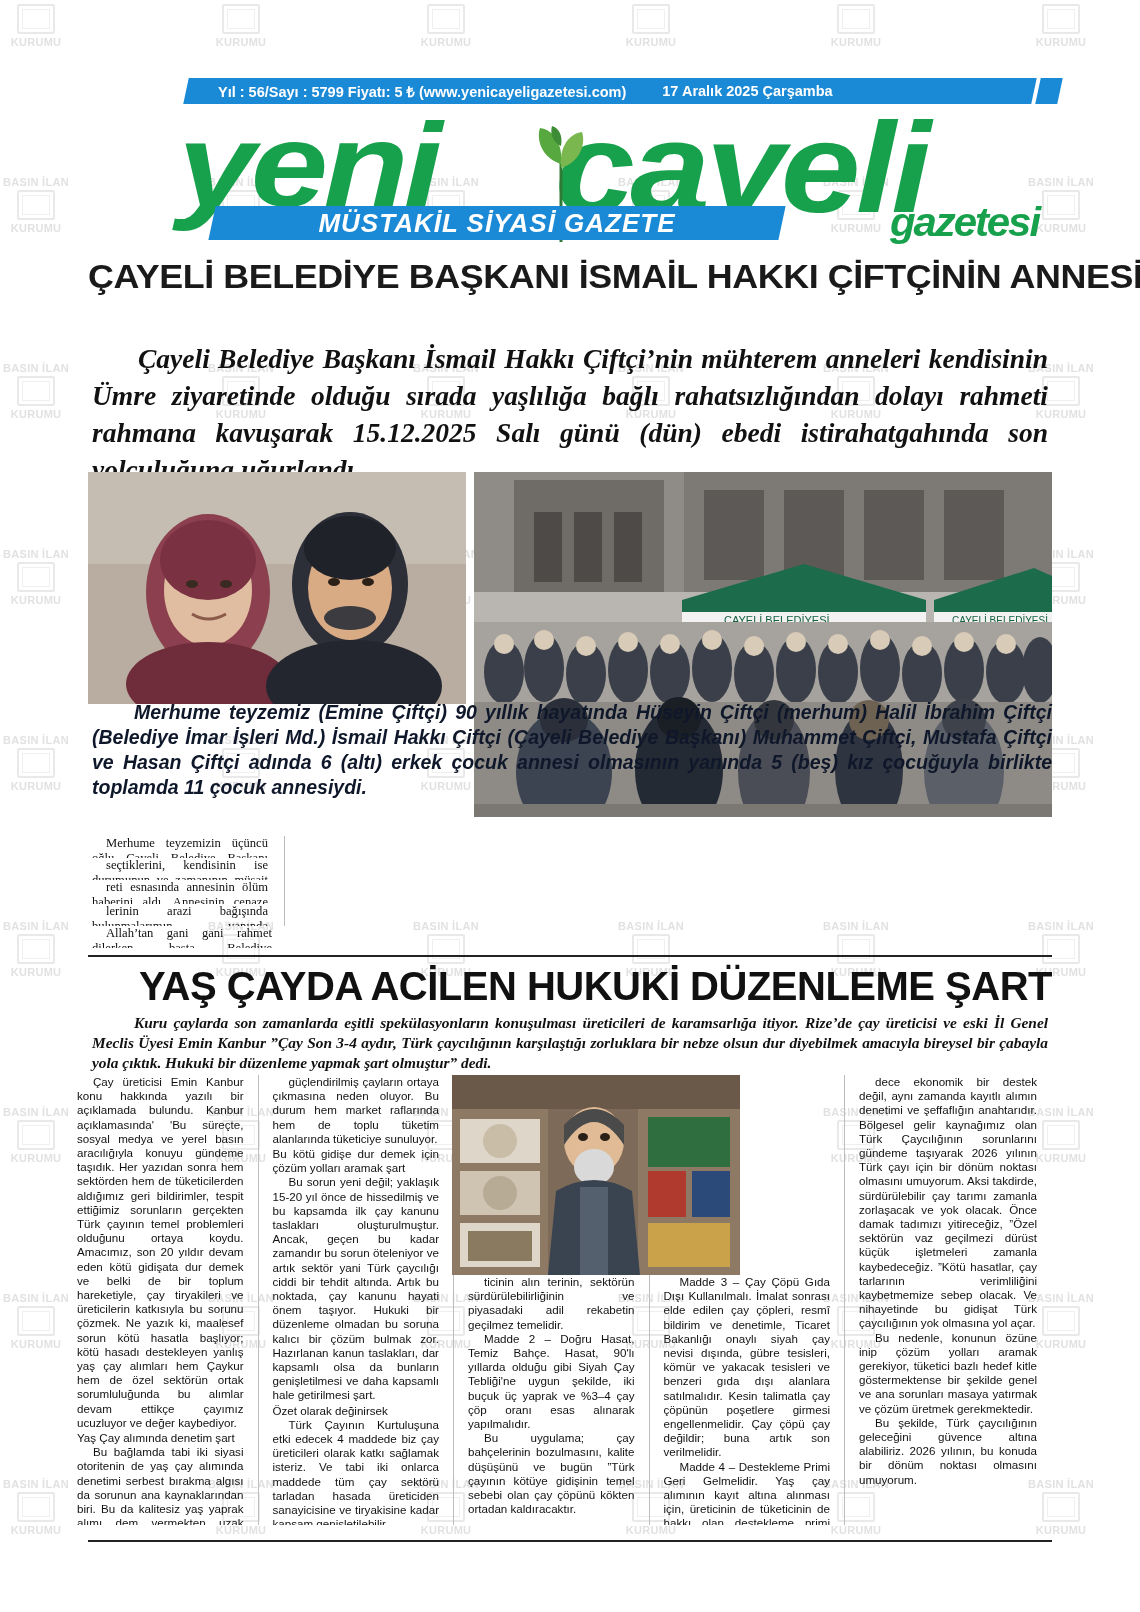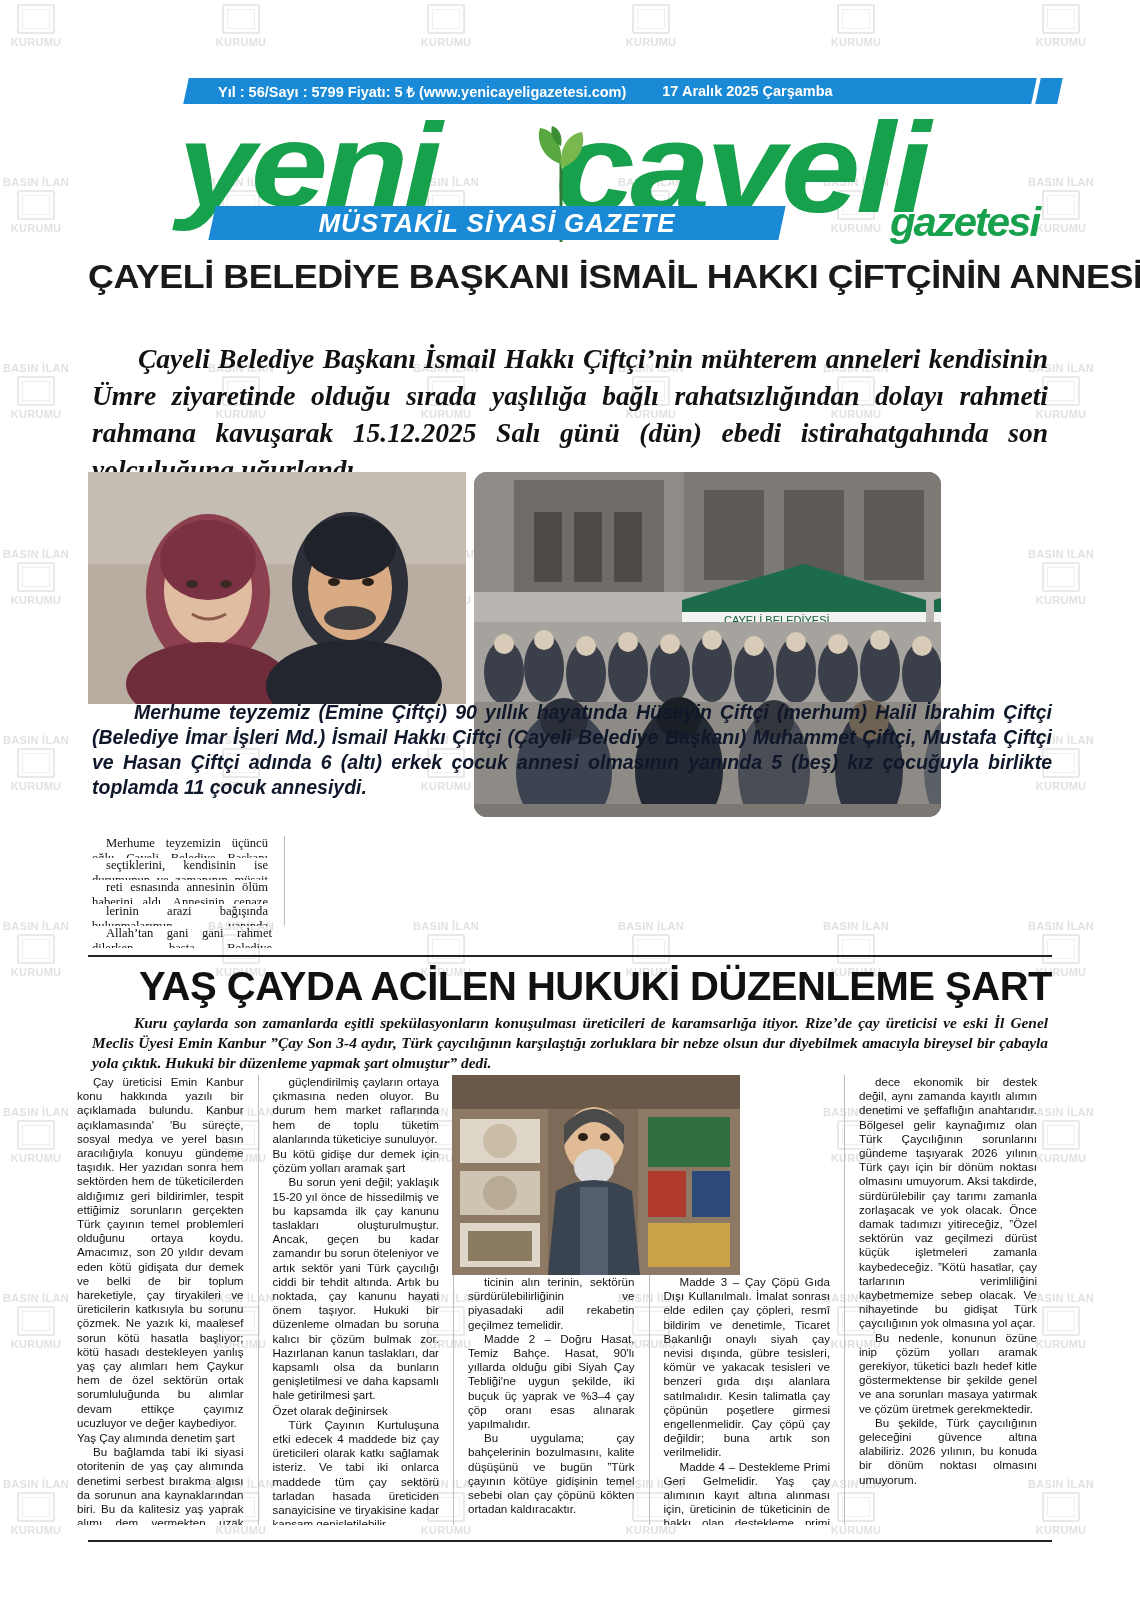--- a/index.html
+++ b/index.html
@@ -139,21 +139,21 @@
     text-indent:46px;
   }
 
   
   .photo{
     position:absolute;
     background:#8c8c8c;
     overflow:hidden;
   }
   .photo-l{left:88px;top:472px;width:378px;height:232px;}
-  .photo-r{left:474px;top:472px;width:467px;height:345px;border-radius:13px;}
+  .photo-r{left:474px;top:472px;width:578px;height:345px;}
 
   
   .caption{
     position:absolute;left:92px;top:700px;width:960px;
     font-family:"Liberation Sans", sans-serif;
     font-weight:700;font-style:italic;
     font-size:19.5px;line-height:25px;
     color:#0f172a;
     text-align:justify;
     text-indent:42px;

